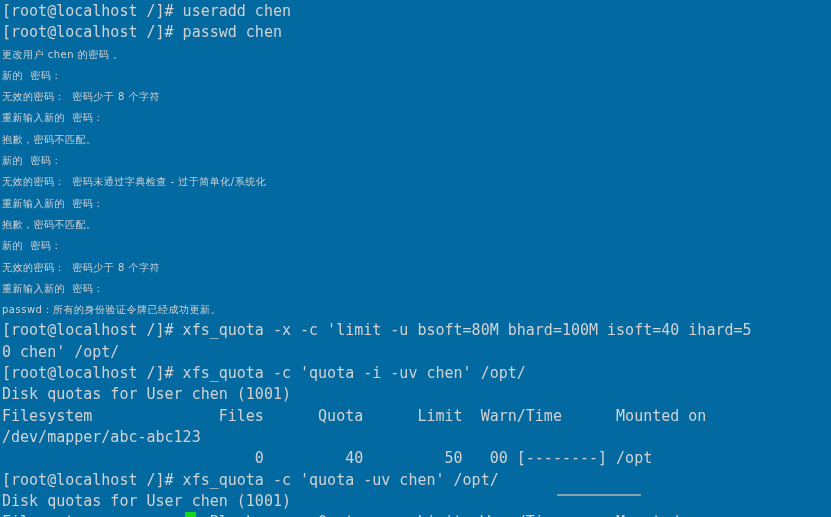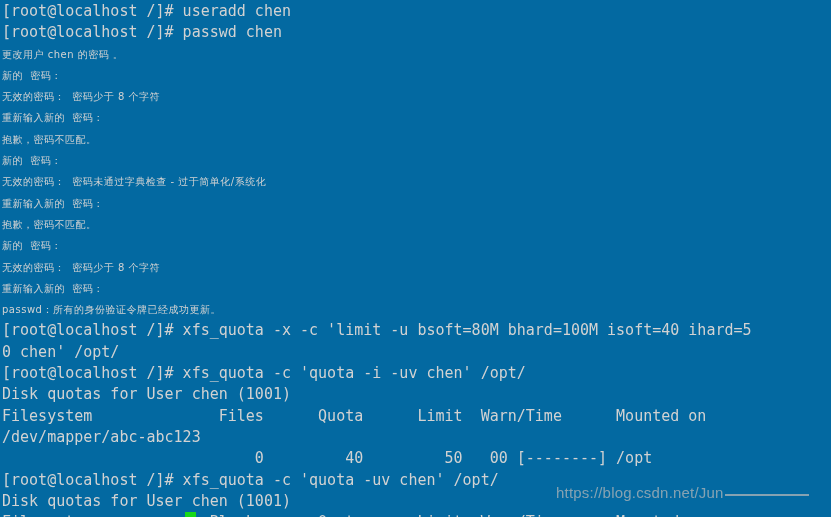--- a/index.html
+++ b/index.html
@@ -72,15 +72,15 @@
     border-bottom: 2px solid #b9b9b9;
     vertical-align: 2px;
     margin-left: 1px;
   }
 </style>
 </head>
 <body>
 
 <div id="terminal">
   <div id="screen"><div class="line">[root@localhost /]# useradd chen</div><div class="line">[root@localhost /]# passwd chen</div><div class="line cjk">更改用户 chen 的密码 。</div><div class="line cjk">新的  密码：</div><div class="line cjk">无效的密码：  密码少于 8 个字符</div><div class="line cjk">重新输入新的  密码：</div><div class="line cjk">抱歉，密码不匹配。</div><div class="line cjk">新的  密码：</div><div class="line cjk">无效的密码：  密码未通过字典检查 - 过于简单化/系统化</div><div class="line cjk">重新输入新的  密码：</div><div class="line cjk">抱歉，密码不匹配。</div><div class="line cjk">新的  密码：</div><div class="line cjk">无效的密码：  密码少于 8 个字符</div><div class="line cjk">重新输入新的  密码：</div><div class="line cjk">passwd：所有的身份验证令牌已经成功更新。</div><div class="line">[root@localhost /]# xfs_quota -x -c 'limit -u bsoft=80M bhard=100M isoft=40 ihard=5</div><div class="line">0 chen' /opt/</div><div class="line">[root@localhost /]# xfs_quota -c 'quota -i -uv chen' /opt/</div><div class="line">Disk quotas for User chen (1001)</div><div class="line">Filesystem              Files      Quota      Limit  Warn/Time      Mounted on</div><div class="line">/dev/mapper/abc-abc123</div><div class="line">                            0         40         50   00 [--------] /opt</div><div class="line">[root@localhost /]# xfs_quota -c 'quota -uv chen' /opt/</div><div class="line">Disk quotas for User chen (1001)</div><div class="line">Filesystem             Blocks      Quota      Limit  Warn/Time      Mounted on</div></div>
-  <div id="watermark"><span>https://blog.csdn.net/Jun</span><span class="rule"></span></div>
+  <div id="watermark"><span class="rule"></span></div>
   <div id="cursor"></div>
 </div>
 
 </body></html>

